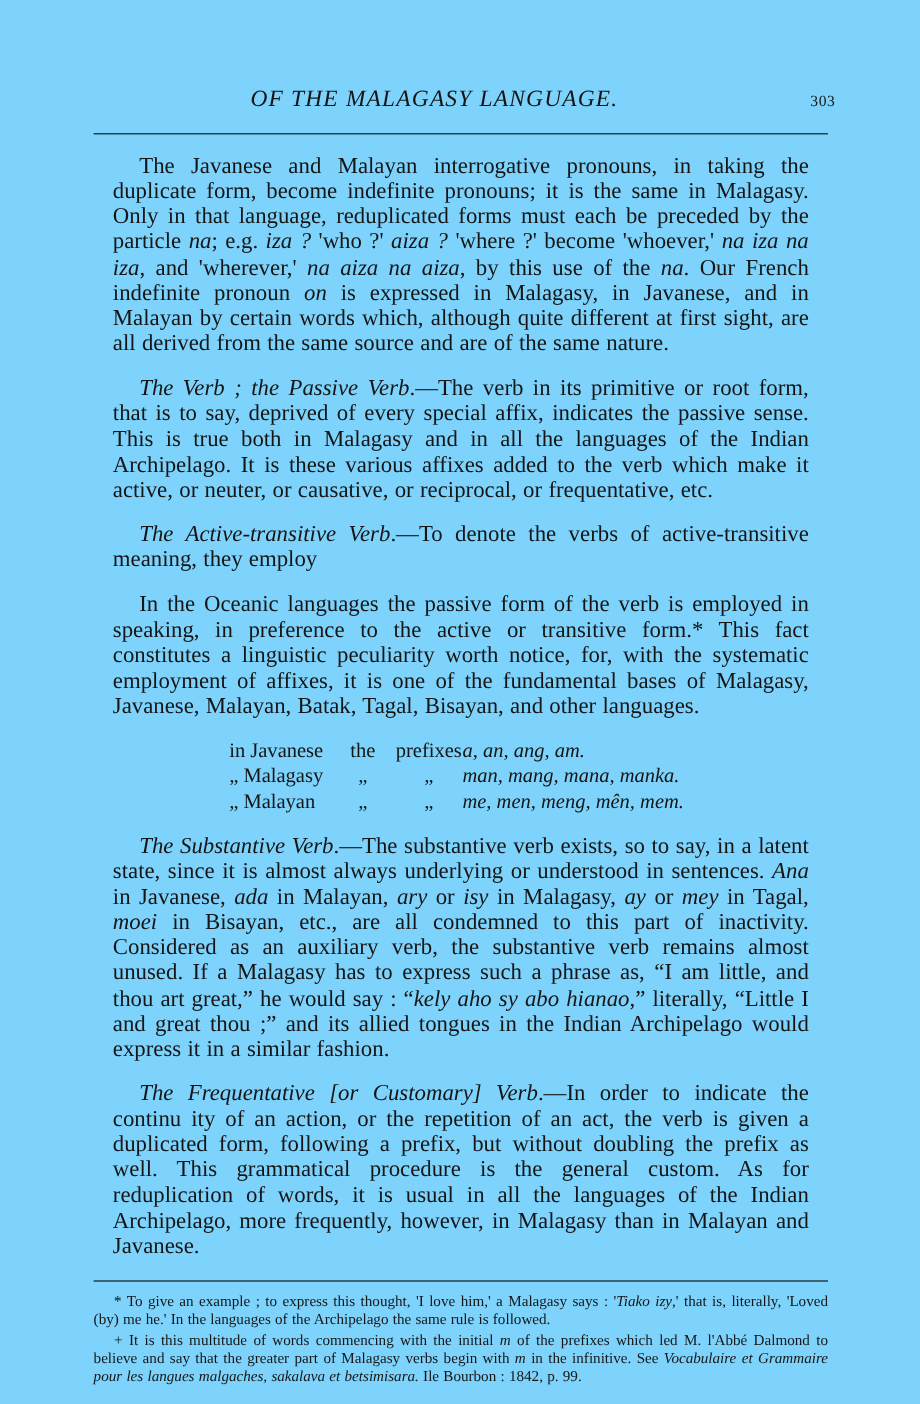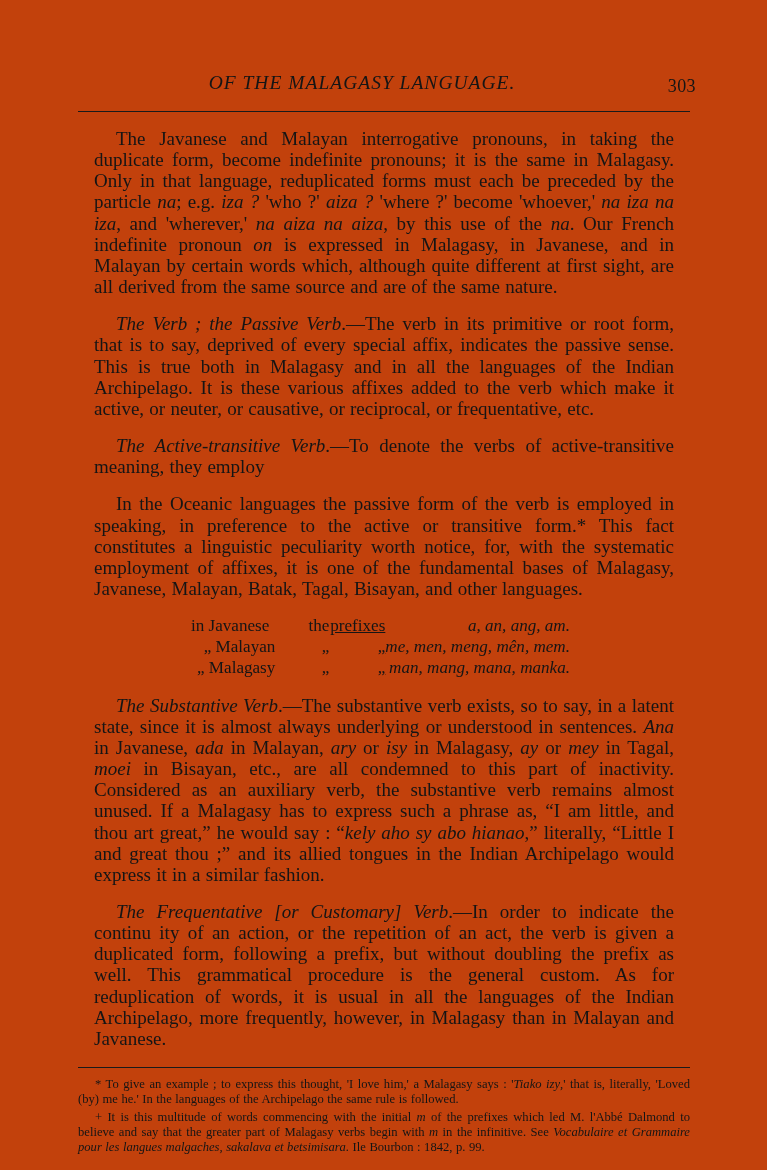--- a/index.html
+++ b/index.html
@@ -5,21 +5,21 @@
 <style>
   html, body {
     margin: 0;
     padding: 0;
     background: #ffffff;
   }
   .page {
     position: relative;
     width: 767px;
     height: 1170px;
-    background: #c2410c;
+    background: #7dd3fc;
     margin: 0 auto;
     overflow: hidden;
     font-family: "Liberation Serif", "DejaVu Serif", serif;
     color: #151515;
   }
   .content {
     position: absolute;
     left: 78px;
     top: 72px;
     width: 612px;
@@ -36,21 +36,21 @@
     letter-spacing: 1.0px;
     text-align: center;
     padding-right: 44px;
     white-space: nowrap;
     font-weight: 400;
   }
   .folio {
     position: absolute;
     right: -6px;
     top: 4px;
-    font-size: 18px;
+    font-size: 13px;
     letter-spacing: 0.4px;
   }
   .rule-top {
     border: 0;
     border-top: 1.6px solid #1a1a1a;
     margin: 9px 0 13px 0;
     width: 100%;
   }
 
   
@@ -71,25 +71,24 @@
     margin: 0;
     border-collapse: collapse;
     font-size: 17.1px;
     line-height: 21.15px;
     margin-left: 113px;
   }
   .prefix-table td {
     padding: 0;
     vertical-align: baseline;
     white-space: nowrap;
-    text-align: right;
   }
   .col-lang  { padding-right: 6px; }
   .col-a     { width: 54px; text-align: center; }
-  .col-b     { width: 56px; text-align: center; text-decoration: underline; }
+  .col-b     { width: 56px; text-align: center; }
   .col-forms { font-style: italic; padding-left: 4px; }
   .row-first .col-lang { padding-right: 6px; }
 
   
   .rule-foot {
     border: 0;
     border-top: 1.4px solid #1a1a1a;
     width: 100%;
     margin: 18px 0 9px 0;
   }
@@ -124,30 +123,30 @@
 
     <table class="prefix-table">
       <tbody id="prefix-rows">
           <tr class="row-first">
             <td class="col-lang">in Javanese</td>
             <td class="col-a">the</td>
             <td class="col-b">prefixes</td>
             <td class="col-forms">a, an, ang, am.</td>
           </tr>
           <tr>
+            <td class="col-lang">„  Malagasy</td>
+            <td class="col-a">„</td>
+            <td class="col-b">„</td>
+            <td class="col-forms">man, mang, mana, manka.</td>
+          </tr>
+          <tr>
             <td class="col-lang">„  Malayan</td>
             <td class="col-a">„</td>
             <td class="col-b">„</td>
             <td class="col-forms">me, men, meng, mên, mem.</td>
-          </tr>
-          <tr>
-            <td class="col-lang">„  Malagasy</td>
-            <td class="col-a">„</td>
-            <td class="col-b">„</td>
-            <td class="col-forms">man, mang, mana, manka.</td>
           </tr>
         </tbody>
     </table>
 
     <div id="body-lower">
         <p class="para"><span class="it">The Substantive Verb</span><span>.—The substantive verb exists, so to say, in a latent state, since it is almost always underlying or understood in sentences.  </span><span class="it">Ana</span><span> in Javanese, </span><span class="it">ada</span><span> in Malayan, </span><span class="it">ary</span><span> or </span><span class="it">isy</span><span> in Malagasy, </span><span class="it">ay</span><span> or </span><span class="it">mey</span><span> in Tagal, </span><span class="it">moei</span><span> in Bisayan, etc., are all condemned to this part of inactivity.  Considered as an auxiliary verb, the substantive verb remains almost unused.  If a Malagasy has to express such a phrase as, “I am little, and thou art great,” he would say : “</span><span class="it">kely aho sy abo hianao</span><span>,” literally, “Little I and great thou ;” and its allied tongues in the Indian Archipelago would express it in a similar fashion.</span></p>
         <p class="para"><span class="it">The Frequentative [or Customary] Verb</span><span>.—In order to indicate the continu ity of an action, or the repetition of an act, the verb is given a duplicated form, following a prefix, but without doubling the prefix as well.  This grammatical procedure is the general custom.  As for reduplication of words, it is usual in all the languages of the Indian Archipelago, more frequently, however, in Malagasy than in Malayan and Javanese.</span></p>
       </div>
 
     <hr class="rule-foot">

